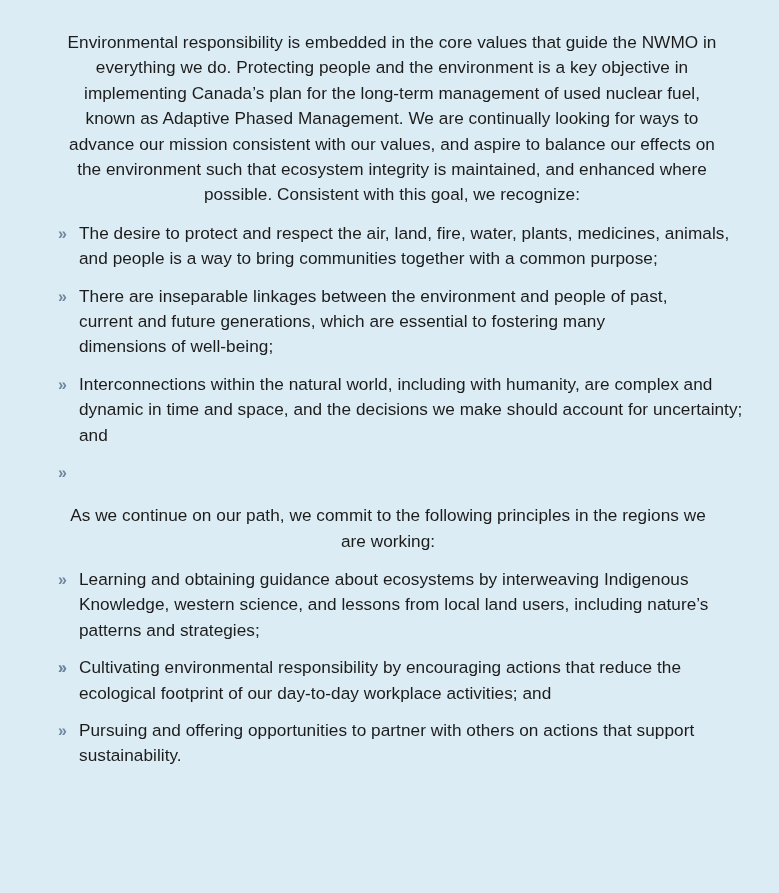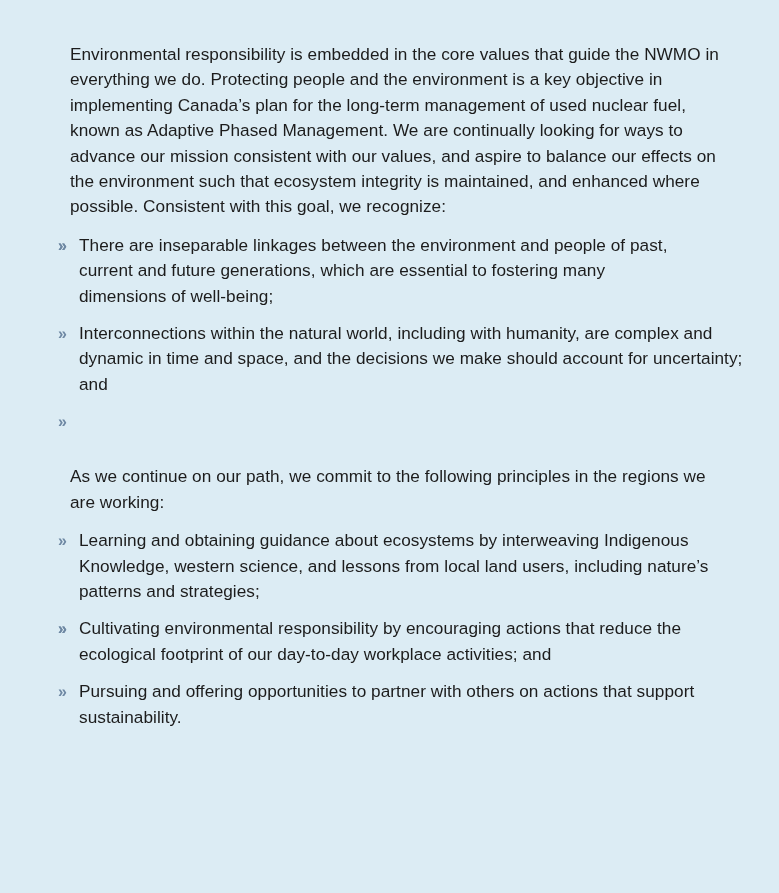--- a/index.html
+++ b/index.html
@@ -37,22 +37,23 @@
     letter-spacing: 0.1px;
     margin: 0;
     padding-top: 42px;
     line-height: 1.2;
   }
 
   .para {
     font-size: 17.2px;
     line-height: 25.4px;
     color: #1c1c1c;
-    margin: 12px;
+    margin: 0;
     letter-spacing: 0.05px;
+    text-align: center;
   }
 
   #intro-paragraph {
     padding-top: 30px;
     width: 668px;
   }
 
   #commit-paragraph {
     padding-top: 0;
     width: 660px;
@@ -121,20 +122,21 @@
 
 <div id="page" style="background: rgb(220, 236, 244);">
   <div id="content">
 
 
     <p id="intro-paragraph" class="para">Environmental responsibility is embedded in the core values that guide the NWMO in everything we do. Protecting people and the environment is a key objective in implementing Canada’s plan for the long-term management of used nuclear fuel, known as Adaptive Phased Management. We are continually looking for ways to advance our mission consistent with our values, and aspire to balance our effects on the environment such that ecosystem integrity is maintained, and enhanced where possible. Consistent with this goal, we recognize:</p>
 
     <ul id="values-list" class="bullet-list">
       <li class="bullet-item w1">
         <span class="bullet-marker" style="color: rgb(110, 136, 163);">»</span>
+        <span>The desire to protect and respect the air, land, fire, water, plants, medicines, animals, and people is a way to bring communities together with a common purpose;</span>
       </li>
       <li class="bullet-item w2">
         <span class="bullet-marker" style="color: rgb(110, 136, 163);">»</span>
         <span>There are inseparable linkages between the environment and people of past, current and future generations, which are essential to fostering many dimensions of well-being;</span>
       </li>
       <li class="bullet-item w3">
         <span class="bullet-marker" style="color: rgb(110, 136, 163);">»</span>
         <span>Interconnections within the natural world, including with humanity, are complex and dynamic in time and space, and the decisions we make should account for uncertainty; and</span>
       </li>
       <li class="bullet-item w4">

